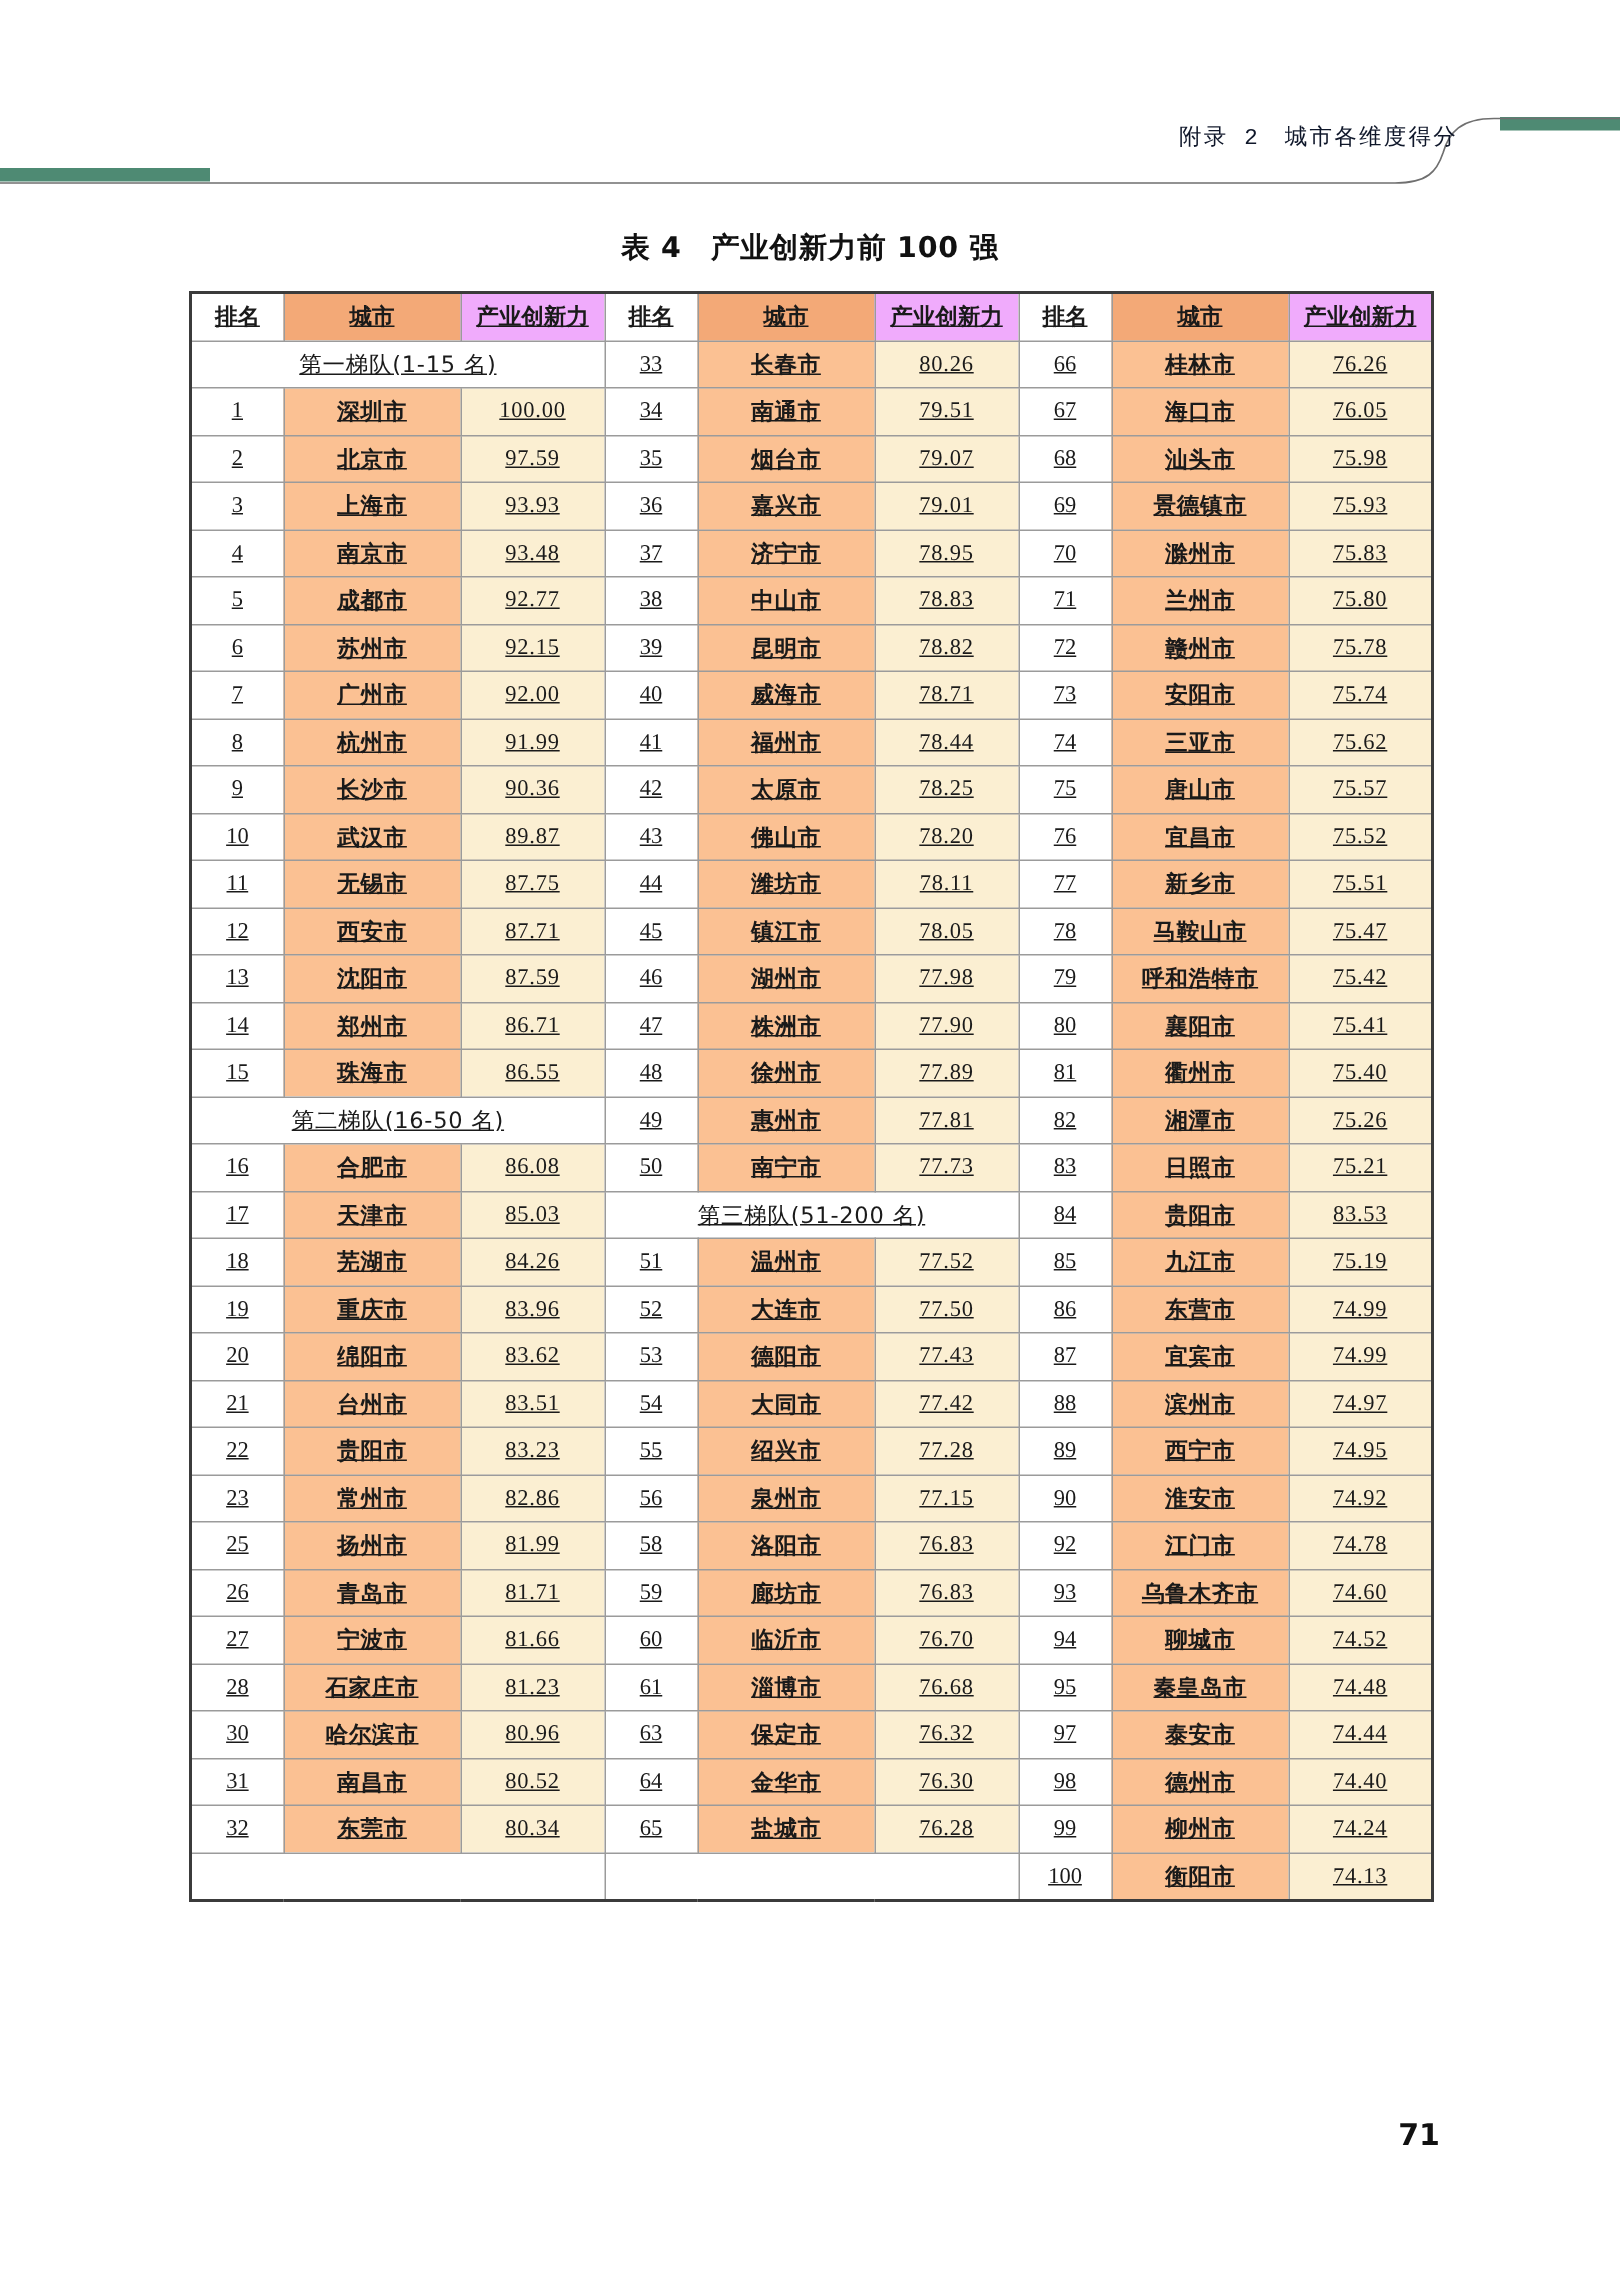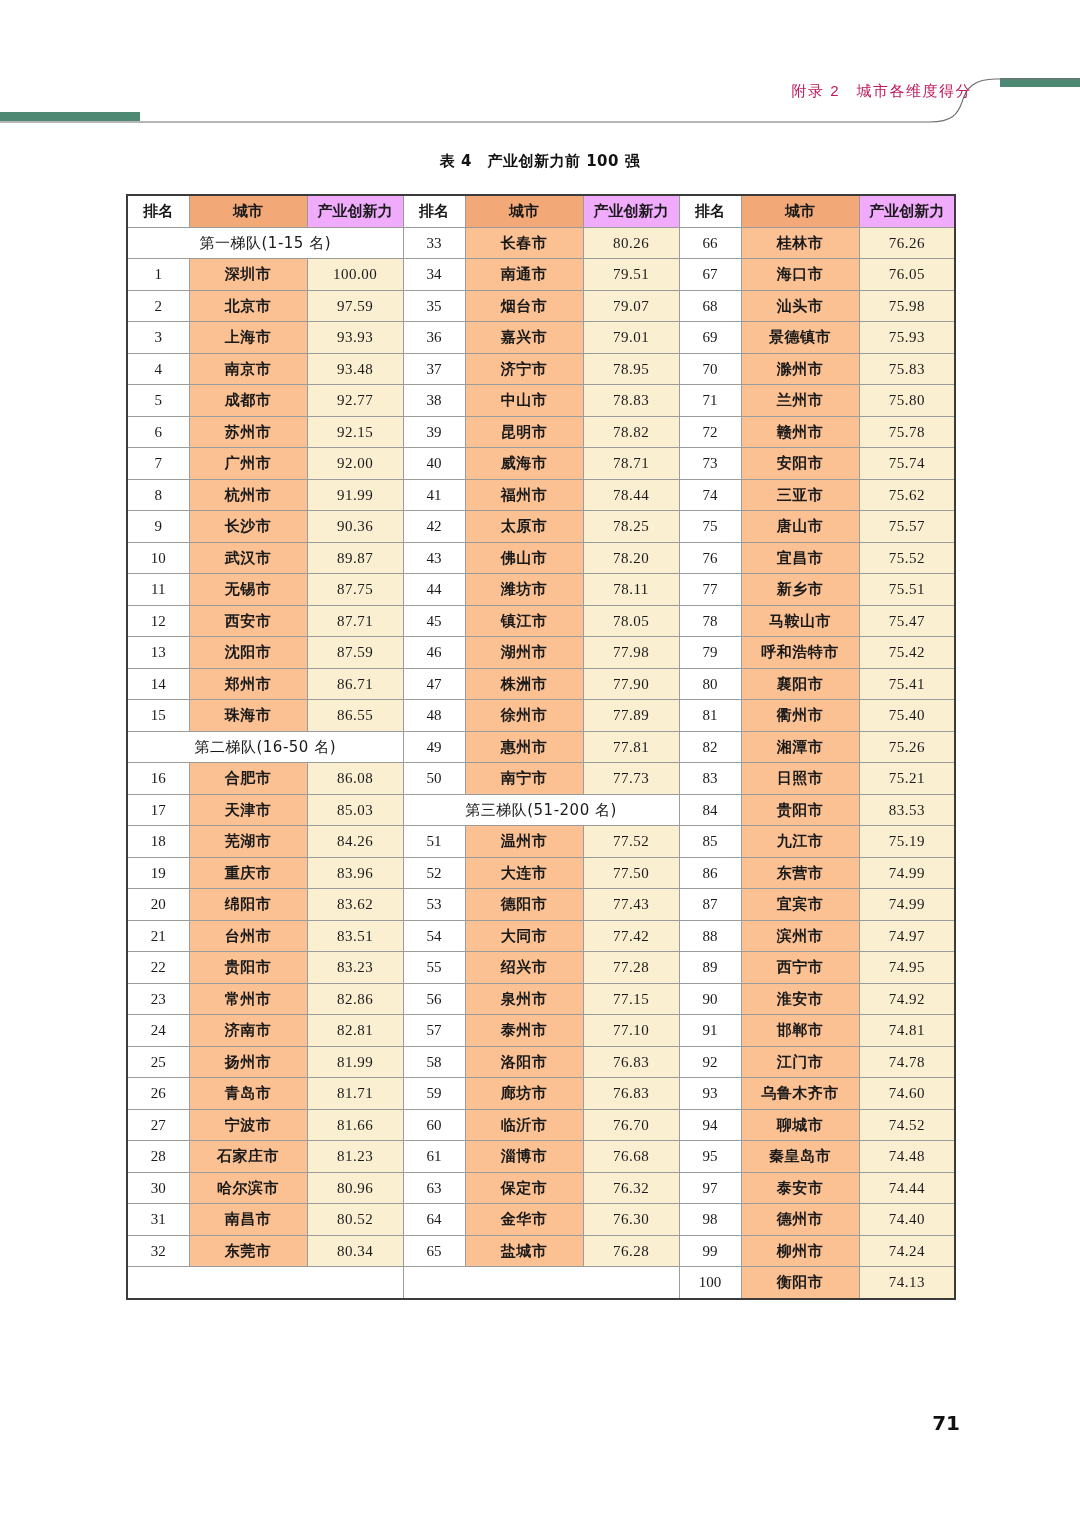--- a/index.html
+++ b/index.html
@@ -44,47 +44,48 @@
     position: absolute;
     left: 0;
     top: 70px;
     width: 1080px;
     height: 56px;
   }
   .hdr-text {
     position: absolute;
     right: 108px;
     top: 82px;
-    font-family: Liberation Sans, sans-serif;
+    font-family: Liberation Mono, monospace;
     font-size: 15px;
-    color: #be185d;
+    color: #0f172a;
     letter-spacing: 1.5px;
     white-space: nowrap;
   }
 
   
   .table-title {
     position: absolute;
     left: 0;
     top: 152px;
     width: 1080px;
     text-align: center;
     font-family: "DejaVu Sans", "Liberation Sans", sans-serif;
     font-weight: bold;
-    font-size: 15px;
+    font-size: 19px;
     letter-spacing: 0.5px;
     color: #111;
   }
 
   
   .table-wrap {
     position: absolute;
     left: 126px;
     top: 194px;
     width: 888px;
+    text-decoration: underline;
   }
   table.rank-table {
     border-collapse: collapse;
     width: 828px;
     table-layout: fixed;
     border: 2px solid #3b3b3b;
   }
   table.rank-table td {
     border: 1px solid #9b9b9b;
     height: 30.5px;
@@ -449,31 +450,20 @@
           <td class="cell-city">常州市</td>
           <td class="cell-score">82.86</td>
           <td class="cell-rank">56</td>
           <td class="cell-city">泉州市</td>
           <td class="cell-score">77.15</td>
           <td class="cell-rank">90</td>
           <td class="cell-city">淮安市</td>
           <td class="cell-score">74.92</td>
         </tr>
         <tr>
-          <td class="cell-rank">24</td>
-          <td class="cell-city">济南市</td>
-          <td class="cell-score">82.81</td>
-          <td class="cell-rank">57</td>
-          <td class="cell-city">泰州市</td>
-          <td class="cell-score">77.10</td>
-          <td class="cell-rank">91</td>
-          <td class="cell-city">邯郸市</td>
-          <td class="cell-score">74.81</td>
-        </tr>
-        <tr>
           <td class="cell-rank">25</td>
           <td class="cell-city">扬州市</td>
           <td class="cell-score">81.99</td>
           <td class="cell-rank">58</td>
           <td class="cell-city">洛阳市</td>
           <td class="cell-score">76.83</td>
           <td class="cell-rank">92</td>
           <td class="cell-city">江门市</td>
           <td class="cell-score">74.78</td>
         </tr>

